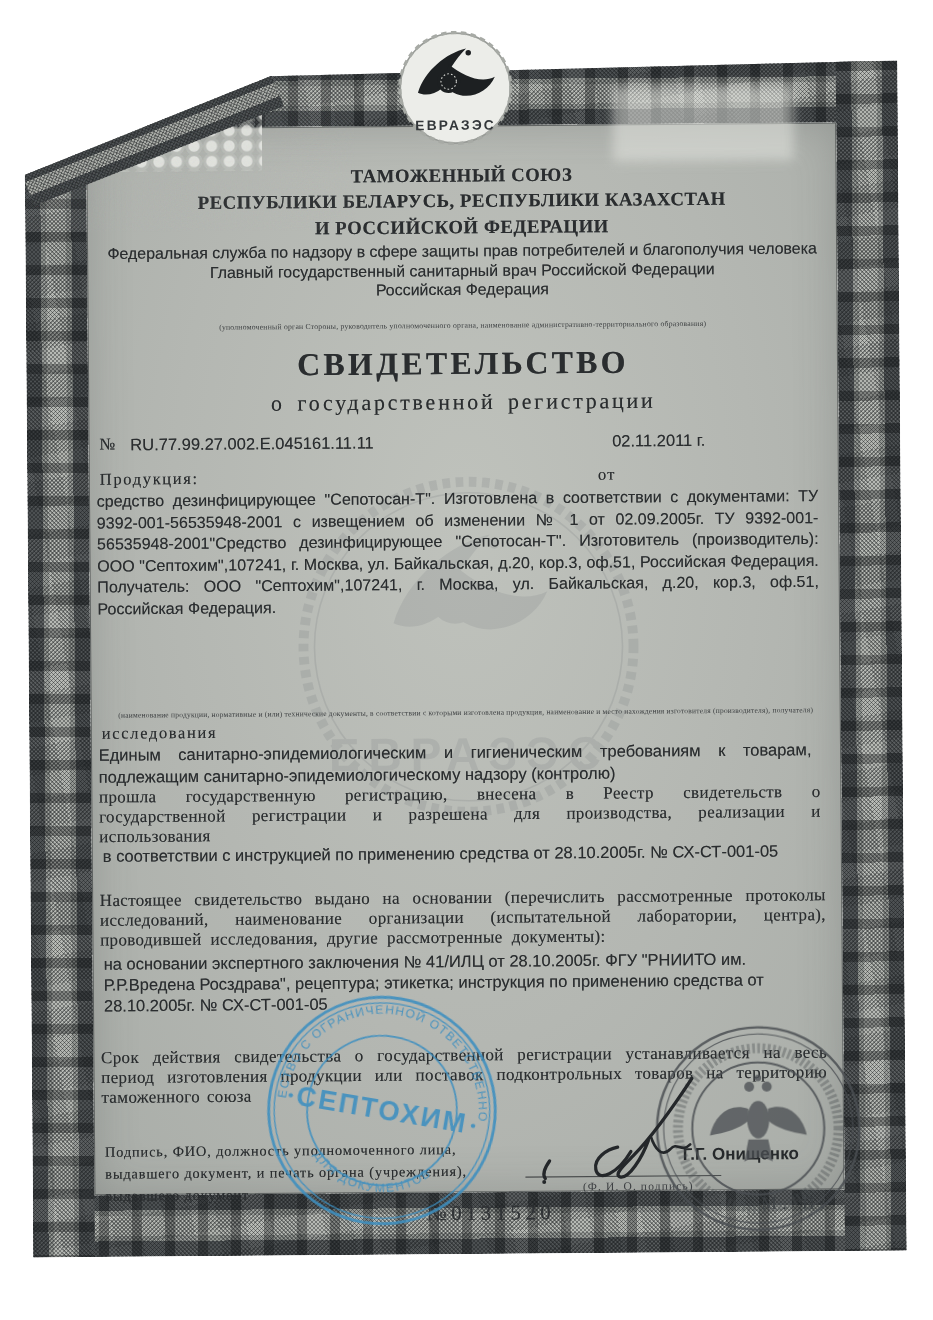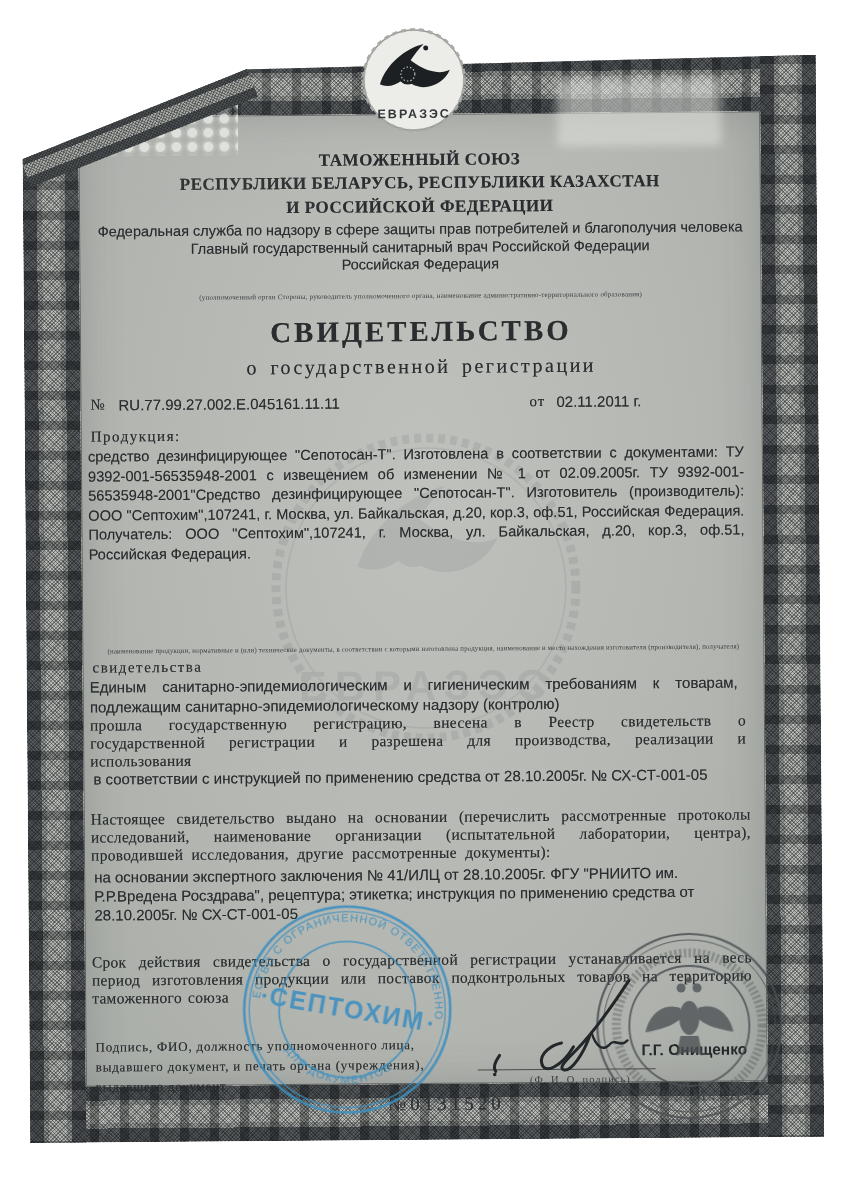--- a/index.html
+++ b/index.html
@@ -101,45 +101,45 @@
         <div class="cl hs ink abs" style="top:181px">Главный государственный санитарный врач Российской Федерации</div>
         <div class="cl hs ink abs" style="top:198px">Российская Федерация</div>
         <div class="cl fine abs" style="top:234px">(уполномоченный орган Стороны, руководитель уполномоченного органа, наименование административно-территориального образования)</div>
 
         <div class="cl title-main ink abs" style="top:257px">СВИДЕТЕЛЬСТВО</div>
         <div class="cl title-sub ink abs" style="top:297px">о государственной регистрации</div>
 
         <div class="numrow abs" style="top:336px;left:0;right:0;height:22px;font-size:15px;">
           <span class="ink" style="left:66px">№</span>
           <span class="sans ink" style="left:94px;font-size:15px;">RU.77.99.27.002.E.045161.11.11</span>
-          <span class="ink" style="left:505px;letter-spacing:1px;">от</span>
+          <span class="ink" style="left:519px;letter-spacing:1px;margin-top:31px;">от</span>
           <span class="sans ink" style="left:532px;font-size:15px;">02.11.2011 г.</span>
         </div>
 
         <div class="abs label-serif ink" style="top:368px;left:66px">Продукция:</div>
         <div class="para sans ink" style="top:387px;left:63px;width:656px;z-index:2">средство дезинфицирующее "Сепотосан-Т". Изготовлена в соответствии с документами: ТУ 9392-001-56535948-2001 с извещением об изменении № 1 от 02.09.2005г. ТУ 9392-001-56535948-2001"Средство дезинфицирующее "Сепотосан-Т". Изготовитель (производитель): ООО "Септохим",107241, г. Москва, ул. Байкальская, д.20, кор.3, оф.51, Российская Федерация. Получатель: ООО "Септохим",107241, г. Москва, ул. Байкальская, д.20, кор.3, оф.51, Российская Федерация.</div>
         <div class="cl fine abs" style="top:587px;left:40px;right:40px;font-size:6.8px">(наименование продукции, нормативные и (или) технические документы, в соответствии с которыми изготовлена продукция, наименование и место нахождения изготовителя (производителя), получателя)</div>
 
-        <div class="abs label-serif ink" style="top:599px;left:66px">свидетельства</div>
+        <div class="abs label-serif ink" style="top:599px;left:66px">исследования</div>
         <div class="para sans ink" style="top:617px;left:63px;width:648px;font-size:15px">Единым санитарно-эпидемиологическим и гигиеническим требованиям к товарам, подлежащим санитарно-эпидемиологическому надзору (контролю)</div>
 
         <div class="para serifpara ink" style="top:656px;left:63px;width:656px">прошла государственную регистрацию, внесена в Реестр свидетельств о государственной регистрации и разрешена для производства, реализации и использования</div>
         <div class="abs sans ink" style="top:710px;left:66px;font-size:15px">в соответствии с инструкцией по применению средства от 28.10.2005г. № СХ-СТ-001-05</div>
 
         <div class="para serifpara ink" style="top:750px;left:63px;width:660px;word-spacing:4px">Настоящее свидетельство выдано на основании (перечислить рассмотренные протоколы исследований, наименование организации (испытательной лаборатории, центра), проводившей исследования, другие рассмотренные документы):</div>
         <div class="para sans ink" style="top:807px;left:66px;width:668px;font-size:15px;line-height:19px;text-align:left">на основании экспертного заключения № 41/ИЛЦ от 28.10.2005г. ФГУ "РНИИТО им. Р.Р.Вредена Росздрава", рецептура; этикетка; инструкция по применению средства от 28.10.2005г. № СХ-СТ-001-05</div>
 
         <div class="para serifpara ink" style="top:893px;left:63px;width:660px;word-spacing:2px">Срок действия свидетельства о государственной регистрации устанавливается на весь период изготовления продукции или поставок подконтрольных товаров на территорию таможенного союза</div>
 
         <div class="abs caption ink" style="top:977px;left:66px;width:358px">Подпись, ФИО, должность уполномоченного лица, выдавшего документ, и печать органа (учреждения), выдавшего документ</div>
         <div class="abs docnum ink" style="top:1035px;left:358px">№0131520</div>
 
         <div class="sigline" style="top:1012px;left:448px;width:178px"></div>
         <div class="fio-note" style="top:1017px;left:468px;width:165px">(Ф. И. О. подпись)</div>
-        <div class="abs official" style="top:985px;left:612px;z-index:5">Г.Г. Онищенко</div>
+        <div class="abs official" style="top:985px;left:591px;z-index:5">Г.Г. Онищенко</div>
         <div class="abs mp" style="top:1030px;left:662px;z-index:5">М. П.</div>
       </div>
 
       <svg class="stamp-blue" viewBox="0 0 212 212">
         <defs>
           <path id="rT" d="M 18,106 A 88,88 0 1 1 194,106"></path>
           <path id="rB" d="M 32,106 A 74,74 0 0 0 180,106"></path>
         </defs>
         <circle cx="106" cy="106" r="103" fill="none" stroke="#3d8fc0" stroke-width="2.6"></circle>
         <circle cx="106" cy="106" r="98" fill="none" stroke="#3d8fc0" stroke-width="1.2"></circle>

